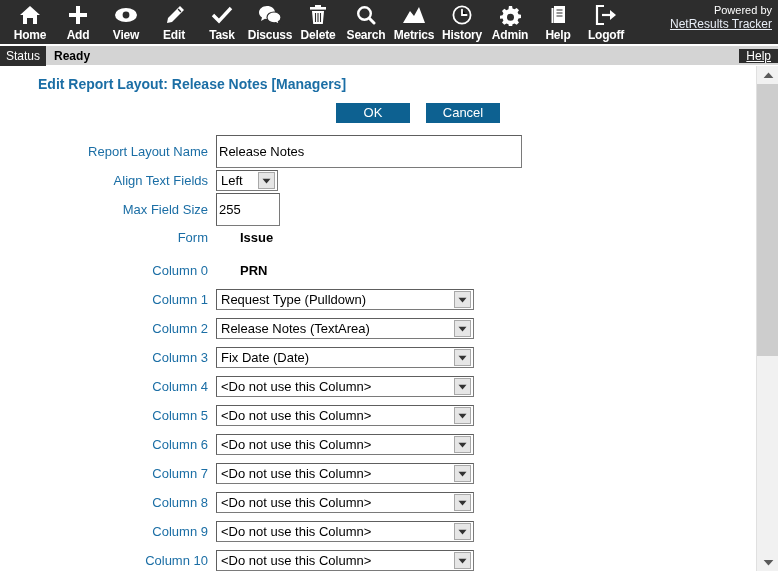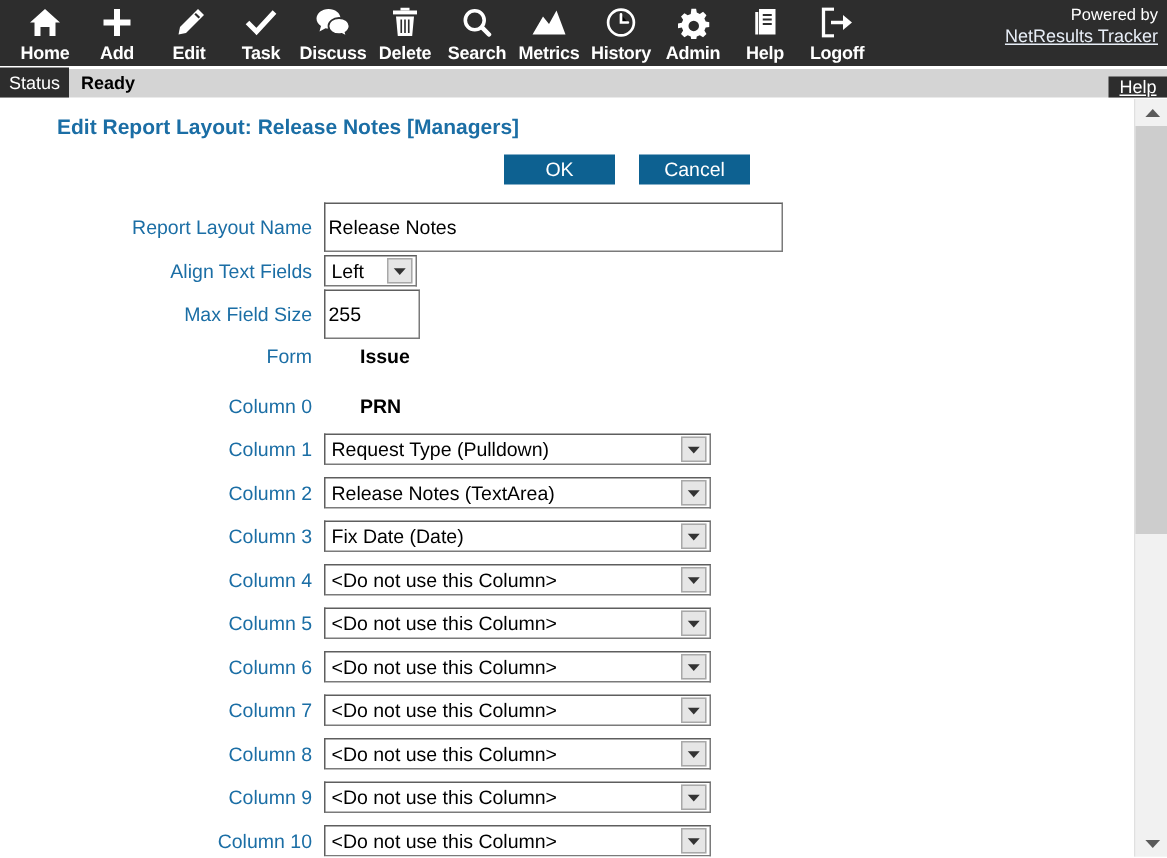--- a/index.html
+++ b/index.html
@@ -49,21 +49,21 @@
     font-size: 12px; line-height: 15px;
     color: #e8eef7; text-decoration: underline;
     display: block; cursor: pointer; font-weight: normal;
   }
 
   
   #statusbar {
     position: relative;
     width: 778px; height: 20px;
     background: #d4d4d4;
-    display: flex; align-items: flex-end;
+    display: flex; align-items: center;
     border-bottom: 1px solid #ffffff;
   }
   #status-tag {
     background: #2d2d2d; color: #ffffff;
     font-size: 12px; line-height: 20px;
     padding: 0 6px;
   }
   #status-text {
     color: #000000; font-size: 12px; line-height: 20px;
     font-weight: bold; padding-left: 8px; flex: 1;
@@ -222,20 +222,29 @@
 
   <div class="tb-item">
     <span class="tb-icon">
       <svg width="20" height="20" viewBox="0 0 20 20">
           <path fill="#fff" d="M8 1h4v7h7v4h-7v7H8v-7H1V8h7z"></path>
         </svg>
     </span>
     <span class="tb-label">Add</span>
   </div>
 
+  <div class="tb-item">
+    <span class="tb-icon">
+      <svg width="24" height="18" viewBox="0 0 24 18">
+          <ellipse cx="12" cy="9" rx="11" ry="7" fill="#fff"></ellipse>
+          <circle cx="12" cy="9" r="3.4" fill="#2d2d2d"></circle>
+        </svg>
+    </span>
+    <span class="tb-label">View</span>
+  </div>
 
   <div class="tb-item">
     <span class="tb-icon">
       <svg width="22" height="20" viewBox="0 0 22 20">
           <path fill="#fff" d="M17 1l4 4-12 12-5 1 1-5z"></path>
           <path fill="#2d2d2d" d="M15.6 3.6l2.8 2.8-1 1-2.8-2.8z"></path>
         </svg>
     </span>
     <span class="tb-label">Edit</span>
   </div>

